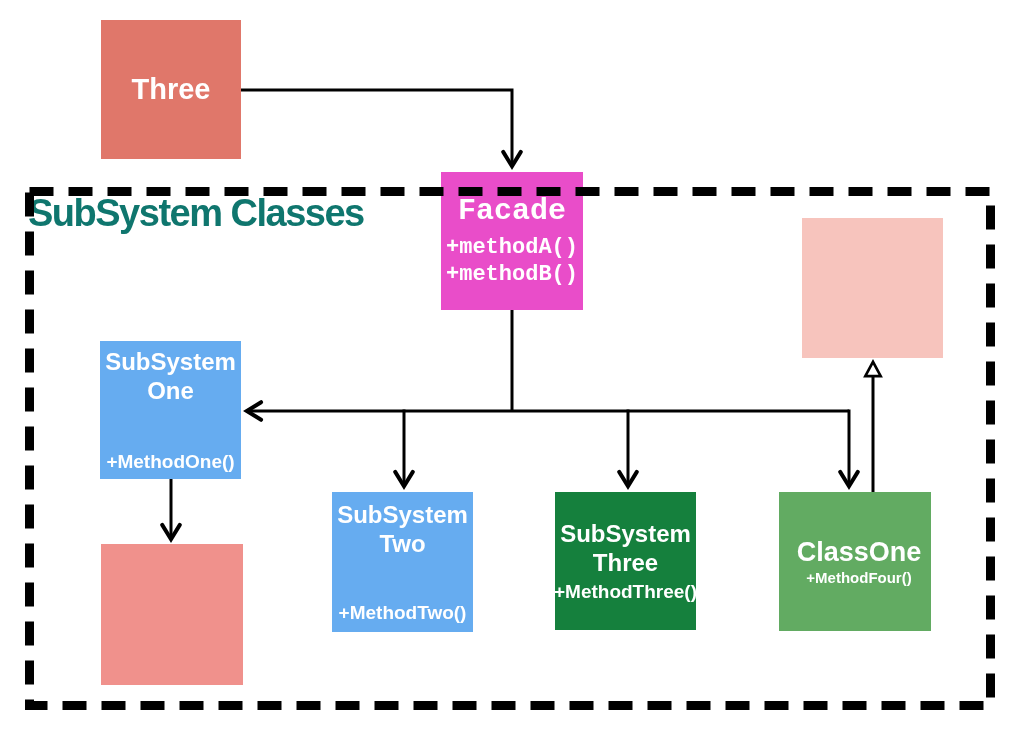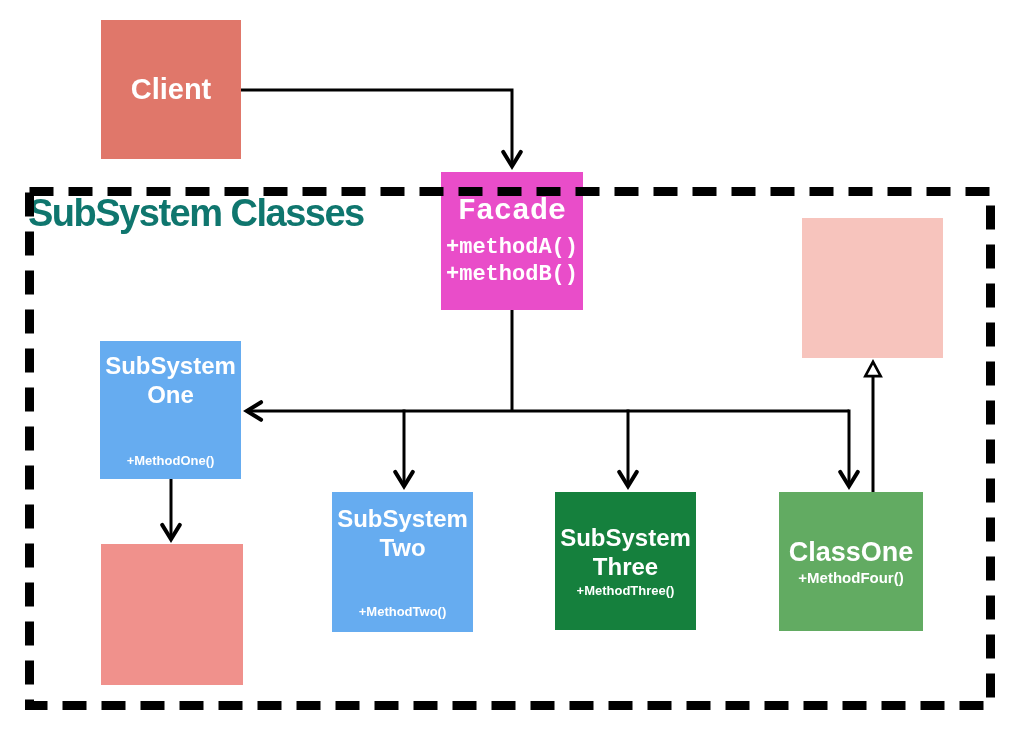--- a/index.html
+++ b/index.html
@@ -29,21 +29,21 @@
   #node-client .label { font-size: 29px; }
 
   #node-facade        { left:441px; top:172px; width:142px; height:138px;font-family:Liberation Mono, monospace; }
   #node-facade .label { font-size: 30px; margin-bottom: 4px; }
   #node-facade .method{ font-size: 22px; line-height: 1.25; }
 
   #node-ss1           { left:100px; top:341px; width:141px; height:138px; }
   #node-ss2           { left:332px; top:492px; width:141px; height:140px;gap:40px; }
   #node-ss3           { left:555px; top:492px; width:141px; height:138px; }
   .ss .label  { font-size: 24px; }
-  .ss .method { font-size: 13px; margin-top: 2px; }
+  .ss .method { font-size: 19px; margin-top: 2px; }
 
   #node-classone        { left:779px; top:492px; width:144px; height:139px; }
   #node-classone .label { font-size: 27px; }
   #node-classone .method{ font-size: 15px; }
 
   #node-pink-tr { left:802px; top:218px; width:141px; height:140px; }
   #node-pink-bl { left:101px; top:544px; width:142px; height:141px; }
 
   #region-title {
     position: absolute;
@@ -62,21 +62,21 @@
     z-index: 5;
     pointer-events: none;
   }
 </style>
 </head>
 <body>
 
 <div id="canvas">
 
   <div class="node" id="node-client" style="background-color: rgb(224, 119, 106);">
-    <div class="label">Client</div>
+    <div class="label">Three</div>
   </div>
 
   <div class="node" id="node-facade" style="background-color: rgb(233, 77, 201);">
     <div class="label">Facade</div>
     <div class="method">+methodA()</div>
     <div class="method">+methodB()</div>
   </div>
 
   <div class="node ss" id="node-ss1" style="background-color: rgb(102, 172, 240); gap: 42px;">
     <div class="label">SubSystem One</div>
@@ -86,21 +86,21 @@
   <div class="node ss" id="node-ss2" style="background-color: rgb(102, 172, 240);">
     <div class="label">SubSystem Two</div>
     <div class="method">+MethodTwo()</div>
   </div>
 
   <div class="node ss" id="node-ss3" style="background-color: #15803d;">
     <div class="label">SubSystem Three</div>
     <div class="method">+MethodThree()</div>
   </div>
 
-  <div class="node" id="node-classone" style="background-color: rgb(98, 171, 98);">
+  <div class="node" id="node-classone" style="background-color: rgb(98, 171, 98); padding-left: 8px;">
     <div class="label">ClassOne</div>
     <div class="method">+MethodFour()</div>
   </div>
 
   <div class="node" id="node-pink-tr" style="background-color: rgb(247, 196, 189);"></div>
   <div class="node" id="node-pink-bl" style="background-color: rgb(240, 145, 140);"></div>
 
   <div id="region-title">SubSystem Classes</div>
 
   <svg id="edges-overlay" viewBox="0 0 1024 735" xmlns="http://www.w3.org/2000/svg">

